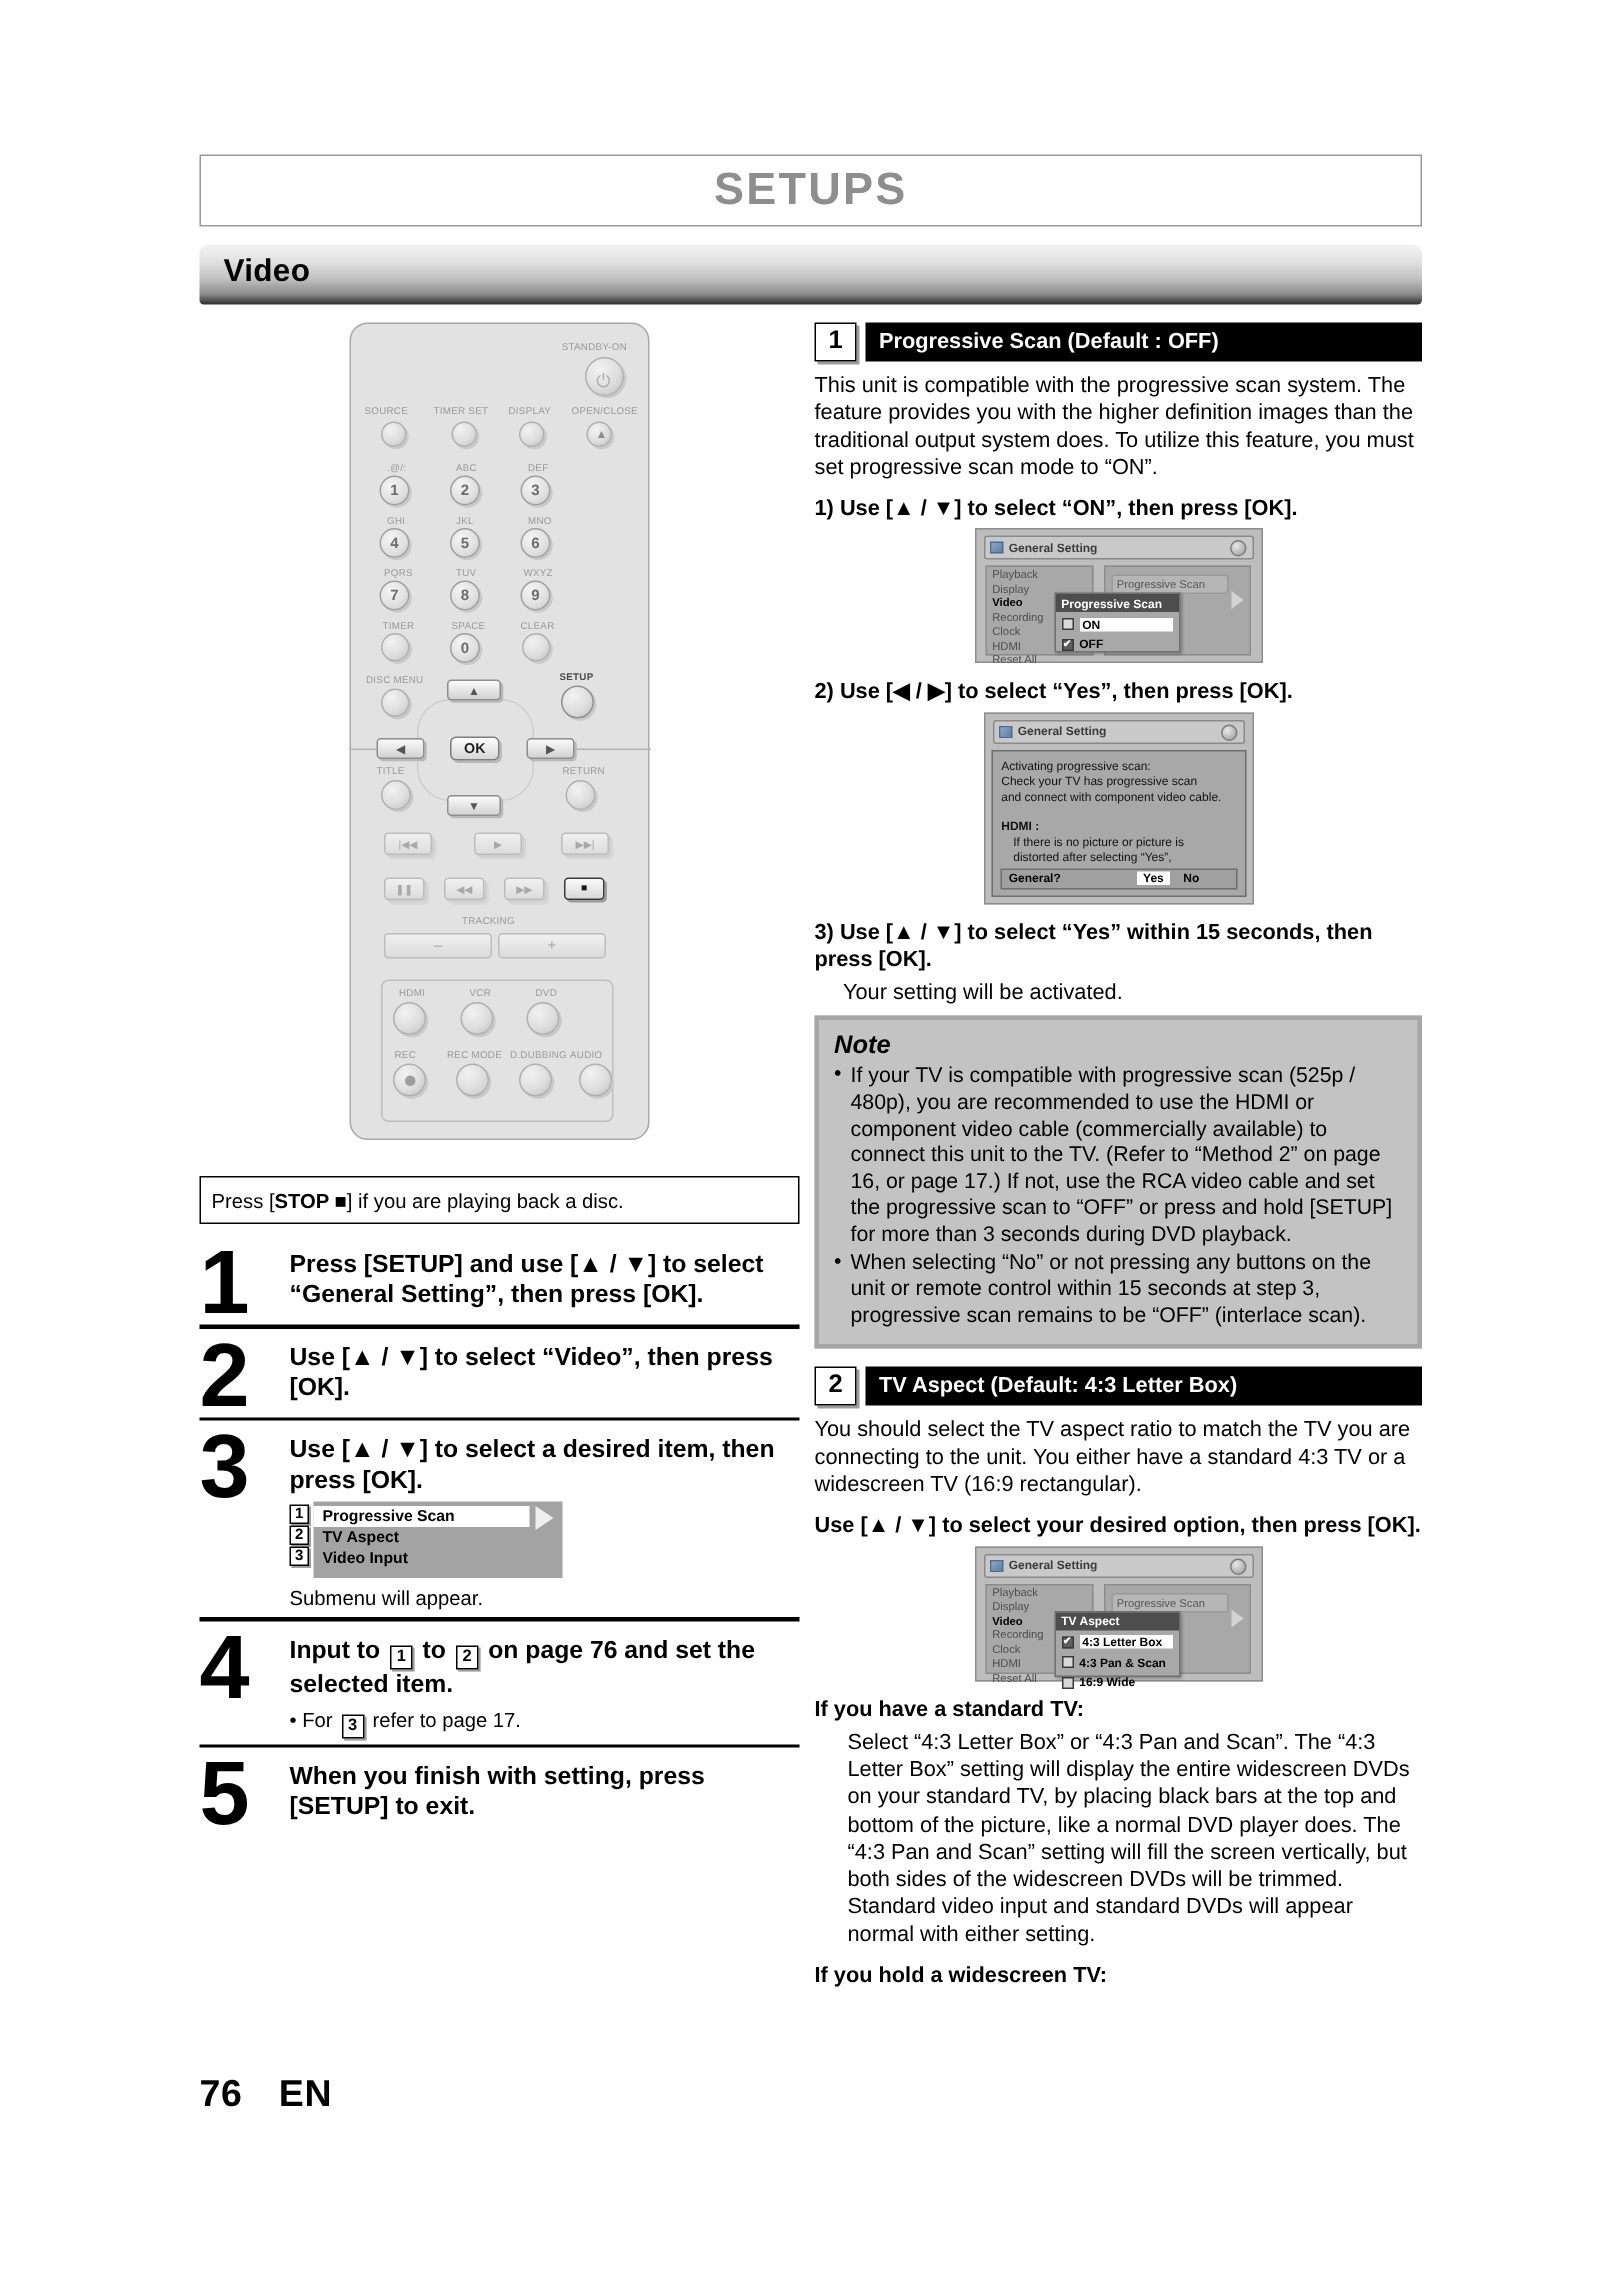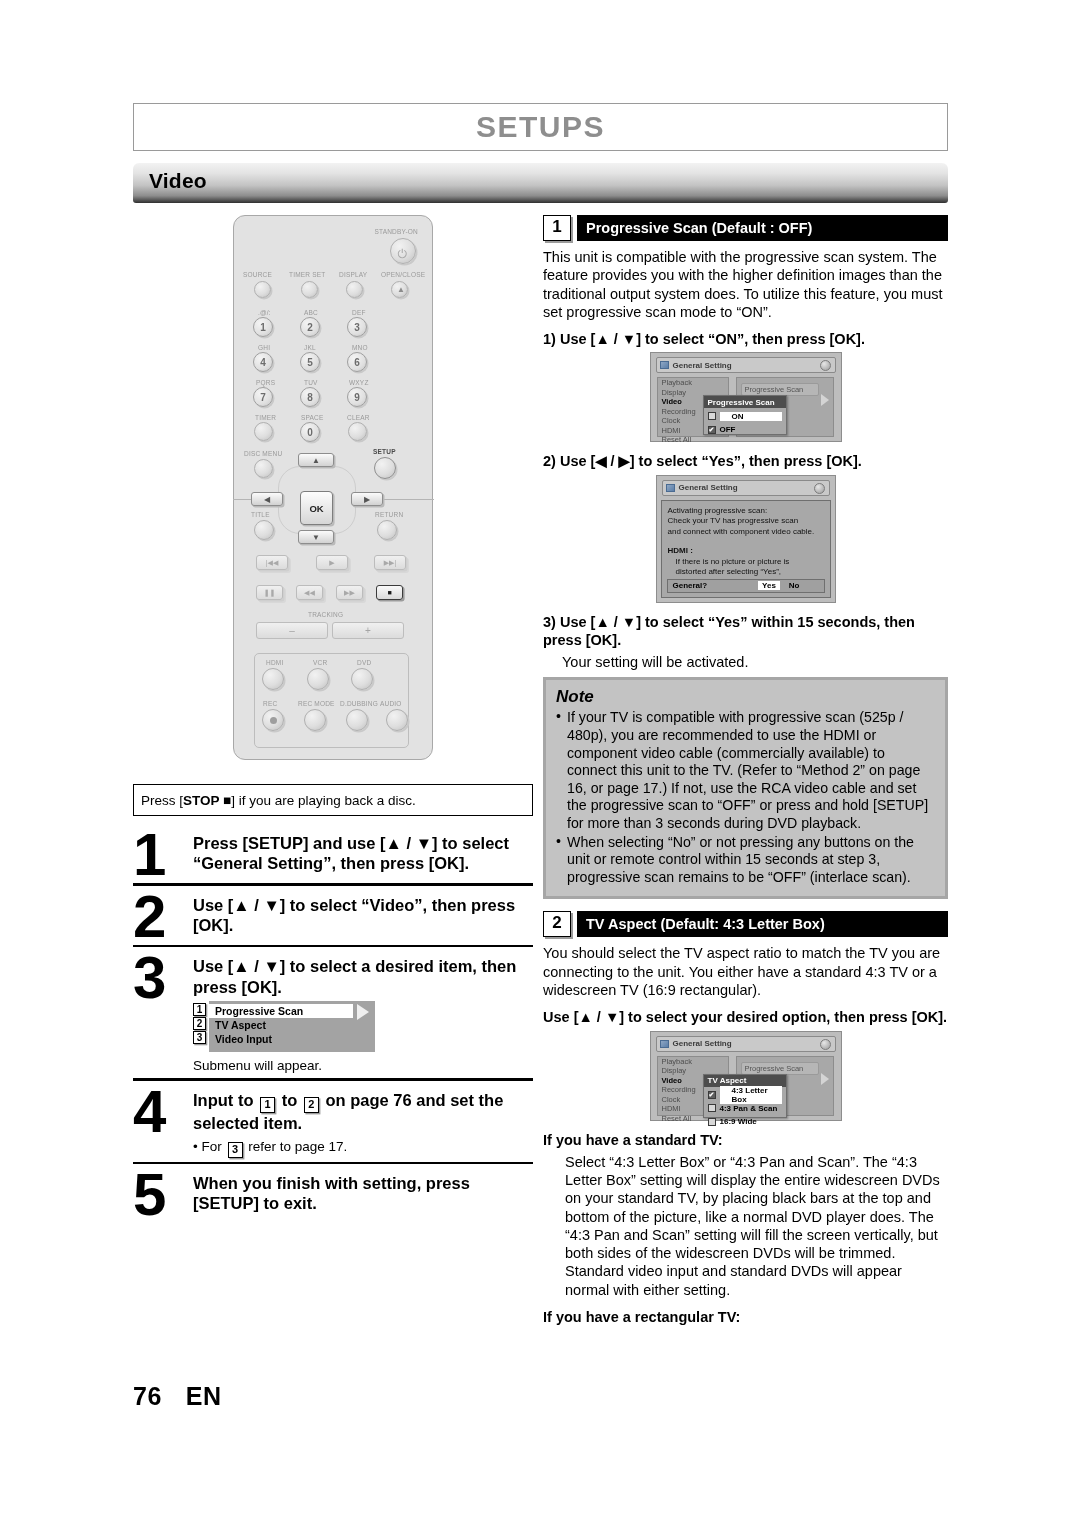--- a/index.html
+++ b/index.html
@@ -229,21 +229,21 @@
   .osd-opt{
     display:flex; align-items:center; font-size:8px; font-weight:bold; color:#000;
     margin:2.5px 4px 0 4px; height:11px;
   }
   .osd-opt .cb{
     width:8px;height:8px;border:1px solid #3a3a3a;background:#d8d8d8;margin-right:4px;flex:0 0 8px;
     display:flex;align-items:center;justify-content:center;font-size:7px;line-height:7px;color:#000;
   }
   .osd-opt .cb.chk{ background:#5e5e5e; color:#fff; }
   .osd-opt .lbl{ flex:1; }
-  .osd-opt.sel .lbl{ background:#fff; padding-left:12px; }
+  .osd-opt.sel .lbl{ background:#fff; padding-left:2px; }
 
   .osd-dialog{
     position:absolute; background:#a8a8a8; border:1px solid #6f6f6f;
   }
   .osd-dialog .dl{ font-size:8px; color:#111; line-height:10.5px; padding-left:6px; }
   .osd-dialog .dl.note{ font-weight:bold; }
   .osd-dialog .dl.ind{ padding-left:14px; }
   .osd-dialog .dbar{
     position:absolute; left:5px; right:5px; bottom:4px; height:14px;
     background:#a0a0a0; border:1px solid #6f6f6f;
@@ -328,21 +328,21 @@
       <div class="knob" style="left:20px;top:243px;width:19px;height:19px;"></div>
       <div class="knob" style="left:140px;top:241px;width:22px;height:22px;border:1px solid #8f8f8f;"></div>
 
       <div class="dpad-ring" style="left:44px;top:250px;width:78px;height:68px;"></div>
       <div class="hline" style="left:-1px;top:283px;width:46px;"></div>
       <div class="hline" style="left:122px;top:283px;width:78px;"></div>
       <div class="dirbtn" style="left:64px;top:237px;width:36px;height:14px;">▲</div>
       <div class="dirbtn" style="left:17px;top:276px;width:32px;height:14px;">◀</div>
       <div class="dirbtn" style="left:117px;top:276px;width:32px;height:14px;">▶</div>
       <div class="dirbtn" style="left:64px;top:314px;width:36px;height:14px;">▼</div>
-      <div class="okbtn" style="left:66px;top:275px;width:33px;height:34px;">OK</div>
+      <div class="okbtn" style="left:66px;top:275px;width:33px;height:16px;">OK</div>
 
       <div class="rm-lbl" style="left:17px;top:295px;">TITLE</div>
       <div class="rm-lbl" style="left:141px;top:295px;">RETURN</div>
       <div class="knob" style="left:20px;top:304px;width:20px;height:20px;"></div>
       <div class="knob" style="left:143px;top:304px;width:20px;height:20px;"></div>
 
       <div class="trbtn" style="left:22px;top:339px;width:32px;height:15px;">|◀◀</div>
       <div class="trbtn" style="left:82px;top:339px;width:32px;height:15px;">▶</div>
       <div class="trbtn" style="left:140px;top:339px;width:32px;height:15px;">▶▶|</div>
 
@@ -560,16 +560,16 @@
         <div class="osd-opt">
           <span class="cb"></span>
           <span class="lbl">16:9 Wide</span>
         </div>
       </div>
     </div>
 
     <div class="para b tight">If you have a standard TV:</div>
     <div class="para indent">Select “4:3 Letter Box” or “4:3 Pan and Scan”. The “4:3 Letter Box” setting will display the entire widescreen DVDs on your standard TV, by placing black bars at the top and bottom of the picture, like a normal DVD player does. The “4:3 Pan and Scan” setting will fill the screen vertically, but both sides of the widescreen DVDs will be trimmed. Standard video input and standard DVDs will appear normal with either setting.</div>
 
-    <div class="para b tight">If you have a rectangular TV:</div>
+    <div class="para b tight">If you hold a widescreen TV:</div>
   </div>
 
 </div>
 
 </body></html>

